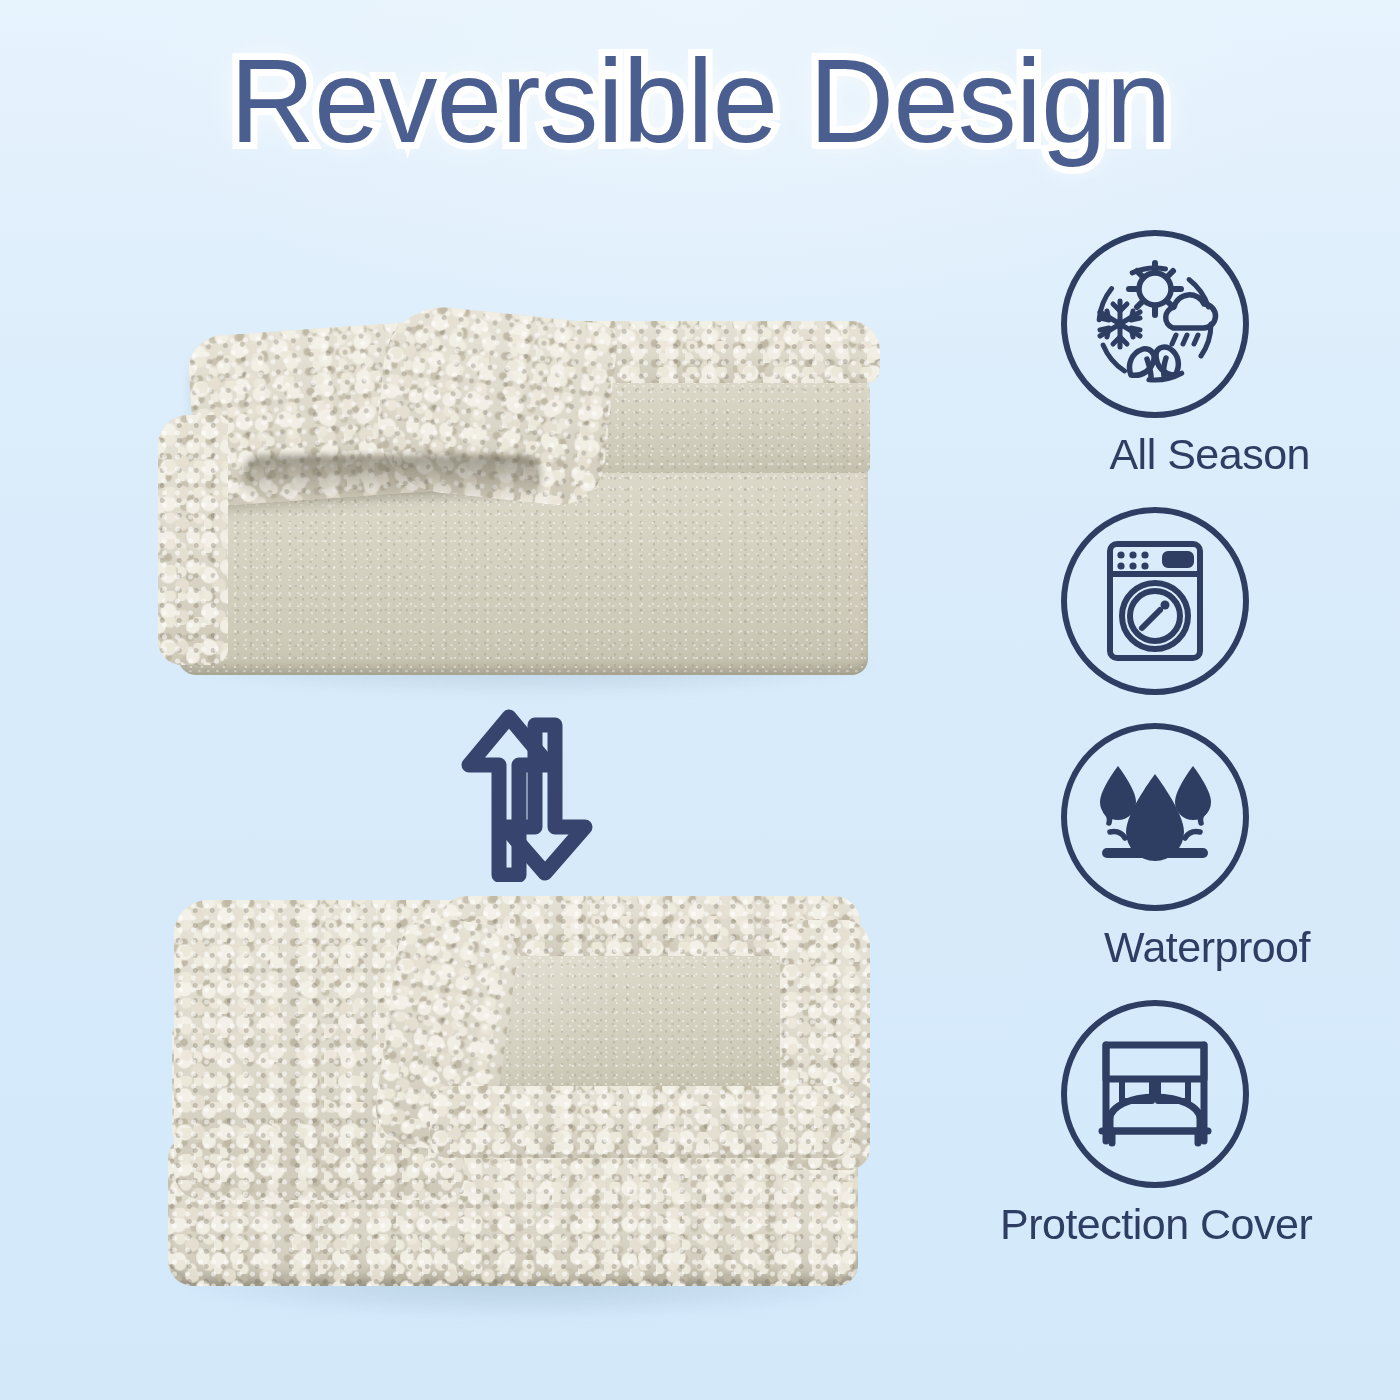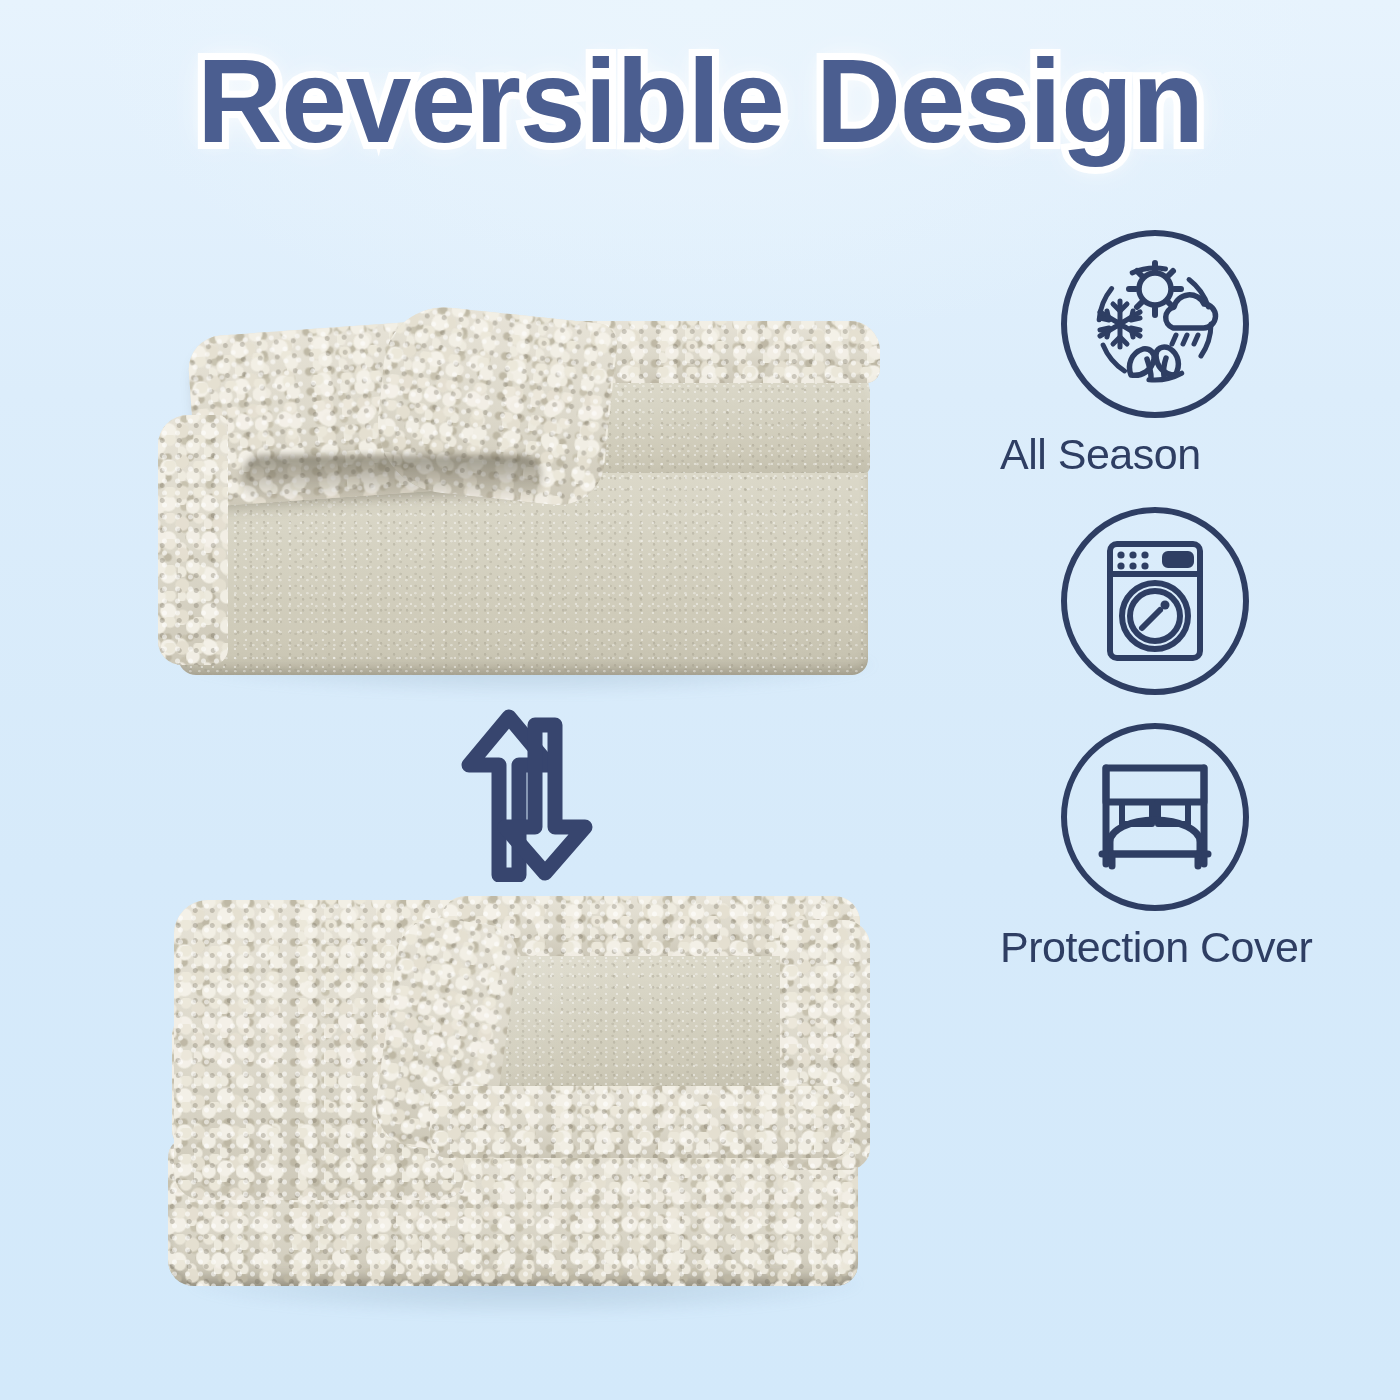--- a/index.html
+++ b/index.html
@@ -13,21 +13,21 @@
     background:
       radial-gradient(ellipse 900px 500px at 50% 0%, #eaf5fd 0%, rgba(234,245,253,0) 70%),
       linear-gradient(180deg,#e7f3fd 0%, #dcedfb 28%, #d6eafa 62%, #d3e9fa 100%);
   }
 
   
   .title{
     position:absolute;left:0;top:38px;width:1400px;
     text-align:center;
     font-size:118px;line-height:1.08;
-    font-weight:bold;
+    font-weight:normal;
     letter-spacing:-1px;
     color:#4b5e90;
     -webkit-text-stroke:14px #ffffff;
     paint-order:stroke fill;
     text-shadow:0 0 18px rgba(255,255,255,.95), 0 0 34px rgba(255,255,255,.8);
     white-space:nowrap;
   }
 
   
   .blanket{position:absolute;}
@@ -80,21 +80,21 @@
     background-image:
       radial-gradient(circle at 50% 50%, rgba(255,255,255,.55) 0 2px, transparent 3px),
       radial-gradient(circle at 25% 70%, rgba(110,104,88,.30) 0 2px, transparent 3px);
     background-size:13px 12px, 17px 15px;
   }
 
   .edge-dark{box-shadow:inset 0 -7px 10px -5px rgba(90,84,68,.55);}
 
   
   .features{position:absolute;left:1000px;top:230px;width:310px;}
-  .feature{width:310px;text-align:left;margin-bottom:28px;}
+  .feature{width:310px;text-align:right;margin-bottom:28px;}
   .icon-circle{
     width:188px;height:188px;border-radius:50%;
     border:6px solid #2e3e63;
     margin:0 auto;
     display:flex;align-items:center;justify-content:center;
     box-sizing:border-box;
   }
   .feature-label{
     margin-top:12px;
     font-size:43px;color:#2e3e63;
@@ -250,20 +250,37 @@
           </g>
           <rect x="84" y="27" width="28" height="13" rx="4" fill="#2e3e63" stroke="#2e3e63" stroke-width="4"></rect>
           <circle cx="75" cy="90" r="33"></circle>
           <circle cx="75" cy="90" r="25"></circle>
           <path d="M62 102 l18 -18" stroke-width="6"></path>
           <circle cx="85" cy="79" r="4.5" fill="#2e3e63" stroke="none"></circle>
         </svg>
       </div>
     </div>
 
+    <div class="feature">
+      <div class="icon-circle">
+        <svg width="150" height="150" viewBox="0 0 150 150" fill="#2e3e63" stroke="none">
+          <path d="M75 32 C75 32 104 70 104 90 a29 29 0 0 1 -58 0 C46 70 75 32 75 32 z"></path>
+          <path d="M38 24 C38 24 56 47 56 60 a18 18 0 0 1 -36 0 C20 47 38 24 38 24 z"></path>
+          <path d="M113 24 C113 24 131 47 131 60 a18 18 0 0 1 -36 0 C95 47 113 24 113 24 z"></path>
+          <g fill="none" stroke="#2e3e63" stroke-width="5.5" stroke-linecap="round">
+            <path d="M26 70 q5 5 3 11"></path>
+            <path d="M124 70 q-5 5 -3 11"></path>
+            <path d="M30 90 q10 -2 15 6"></path>
+            <path d="M120 90 q-10 -2 -15 6"></path>
+          </g>
+          <rect x="22" y="106" width="106" height="10" rx="5"></rect>
+        </svg>
+      </div>
+      <div class="feature-label">Waterproof</div>
+    </div>
 
     <div class="feature" style="margin-bottom:12px;">
       <div class="icon-circle">
         <svg width="150" height="150" viewBox="0 0 150 150" stroke="#2e3e63" fill="none" stroke-width="7" stroke-linecap="round" stroke-linejoin="round">
           <path d="M26 26 h98 v34 h-98 z"></path>
           <path d="M26 26 v96"></path>
           <path d="M124 26 v96"></path>
           <path d="M42 60 h30 v22 h-30 z" stroke-width="6"></path>
           <path d="M78 60 h30 v22 h-30 z" stroke-width="6"></path>
           <path d="M30 112 v-12 a45 22 0 0 1 90 0 v12 z"></path>

